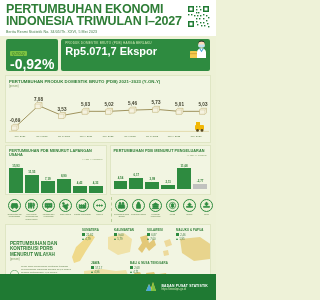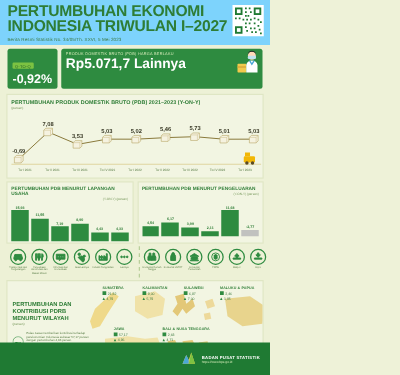--- a/index.html
+++ b/index.html
@@ -6,38 +6,38 @@
   html,body { width:216px; height:300px; overflow:hidden; }
   body {
     font-family:"Liberation Sans", sans-serif;
     background:#eef2d8;
     color:#2b6b35;
     -webkit-font-smoothing:antialiased;
   }
   .page { position:relative; width:216px; height:300px; background:#edf1d6; }
 
   
-  .header { position:relative; padding:4px 6px 2px 6px; background:#7dd3fc; }
+  .header { position:relative; padding:4px 6px 2px 6px; background:#ffffff; }
   .h-title { font-size:12.5px; font-weight:bold; line-height:11.5px;
              color:#2e7d36; letter-spacing:-0.2px; }
   .h-title .l2 { display:block; }
   .h-sub { font-size:3.6px; color:#3d7a42; margin-top:2.5px; letter-spacing:0.1px; }
 
   .qr { position:absolute; right:5px; top:4px; width:25px; height:25px;
         background:#fff; padding:1px; }
   .qr svg { display:block; }
 
   
   .stats { display:flex; align-items:stretch; gap:3px; margin-top:3px; padding:0 6px 4px 6px; }
   .statbox { background:#2e8b40; color:#fff; border-radius:2px;
              padding:2px 4px 2px 4px; min-width:31px; }
   .statbox .lbl { font-size:3.2px; background:#7cc242; color:#1d5d26;
                   display:inline-block; padding:0.5px 2px; border-radius:1px;
                   letter-spacing:0.2px; }
-  .statbox .val { font-size:10px; font-weight:bold; line-height:10px; margin-top:0.5px; }
+  .statbox .val { font-size:14px; font-weight:bold; line-height:10px; margin-top:0.5px; }
 
   .pdbbox { position:relative; flex:1; background:#2e8b40; color:#fff;
             border-radius:2px; padding:2px 4px; overflow:hidden; }
   .pdbbox .lbl { font-size:3.1px; color:#cfe8b4; letter-spacing:0.2px; }
   .pdbbox .val { font-size:11px; font-weight:bold; line-height:12px; }
   .doctor { position:absolute; right:2px; top:1px; width:20px; height:19px; }
 
   
   .sec-line { position:relative; margin:0 5px; background:#f2f5e2;
               border:0.5px solid #dfe6c4; padding:3px 3px 2px 3px; height:68px; }
@@ -162,21 +162,21 @@
     </div>
   </div>
 
   <div class="stats">
     <div class="statbox">
       <span class="lbl">Q-TO-Q</span>
       <div class="val">-0,92%</div>
     </div>
     <div class="pdbbox">
       <div class="lbl">PRODUK DOMESTIK BRUTO (PDB) HARGA BERLAKU</div>
-      <div class="val">Rp5.071,7 Lainnya</div>
+      <div class="val">Rp5.071,7 Ekspor</div>
       <div class="doctor">
         <svg width="20" height="19" viewBox="0 0 20 19">
           <rect x="2" y="11" width="7" height="7" rx="0.6" fill="#f2c94c"></rect>
           <rect x="2" y="13" width="7" height="1.2" fill="#d9a93a"></rect>
           <circle cx="13.5" cy="4.5" r="3.2" fill="#ffd9b8"></circle>
           <path d="M10.3 4.6a3.2 3.2 0 016.4 0v-.9a3.2 3.2 0 00-6.4 0z" fill="#2b2b2b"></path>
           <rect x="10.2" y="4.6" width="6.6" height="2.6" rx="1.1" fill="#bfe3ef"></rect>
           <path d="M9 18v-6a4.6 4.6 0 019 0v6z" fill="#ffffff"></path>
           <path d="M12.2 8.2l1.3 2.2 1.3-2.2 1 .5-2.3 3.6-2.3-3.6z" fill="#4aa7d6"></path>
         </svg>

